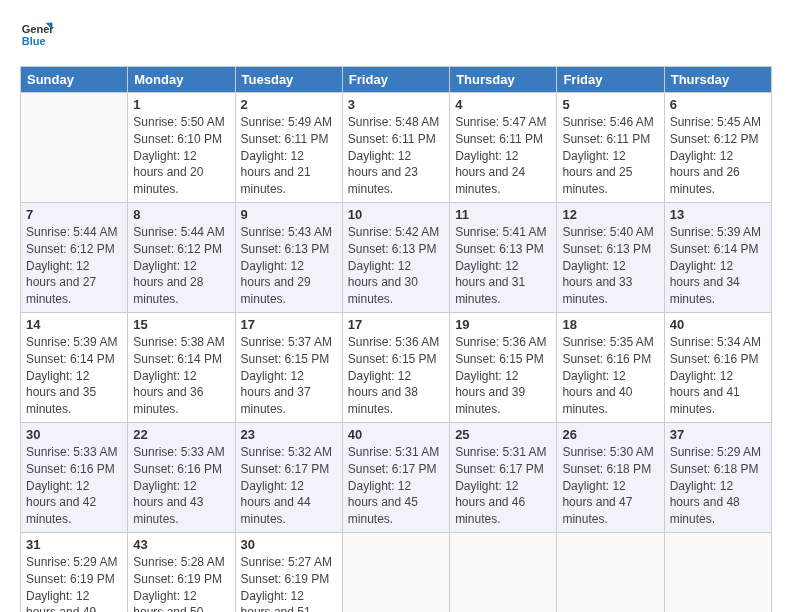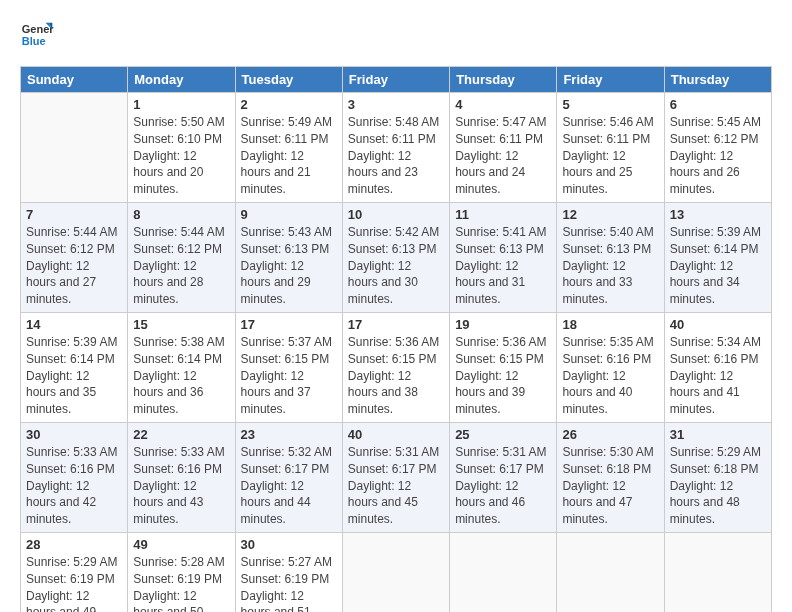--- a/index.html
+++ b/index.html
@@ -219,31 +219,31 @@
         </td>
         <td>
           <span class="day-number">25</span>
           <div class="day-info">Sunrise: 5:31 AM<br>Sunset: 6:17 PM<br>Daylight: 12 hours and 46 minutes.</div>
         </td>
         <td>
           <span class="day-number">26</span>
           <div class="day-info">Sunrise: 5:30 AM<br>Sunset: 6:18 PM<br>Daylight: 12 hours and 47 minutes.</div>
         </td>
         <td>
+          <span class="day-number">37</span>
+          <div class="day-info">Sunrise: 5:29 AM<br>Sunset: 6:18 PM<br>Daylight: 12 hours and 48 minutes.</div>
+        </td>
+      </tr>
+      <tr>
+        <td>
           <span class="day-number">31</span>
-          <div class="day-info">Sunrise: 5:29 AM<br>Sunset: 6:18 PM<br>Daylight: 12 hours and 48 minutes.</div>
-        </td>
-      </tr>
-      <tr>
-        <td>
-          <span class="day-number">28</span>
           <div class="day-info">Sunrise: 5:29 AM<br>Sunset: 6:19 PM<br>Daylight: 12 hours and 49 minutes.</div>
         </td>
         <td>
-          <span class="day-number">49</span>
+          <span class="day-number">43</span>
           <div class="day-info">Sunrise: 5:28 AM<br>Sunset: 6:19 PM<br>Daylight: 12 hours and 50 minutes.</div>
         </td>
         <td>
           <span class="day-number">30</span>
           <div class="day-info">Sunrise: 5:27 AM<br>Sunset: 6:19 PM<br>Daylight: 12 hours and 51 minutes.</div>
         </td>
         <td class="empty"></td>
         <td class="empty"></td>
         <td class="empty"></td>
         <td class="empty"></td>

